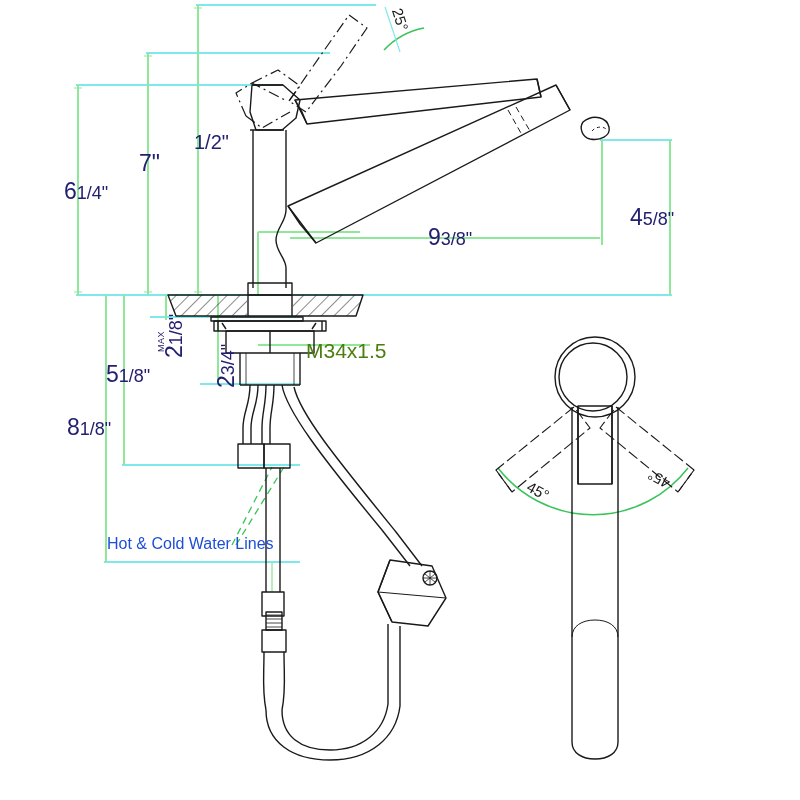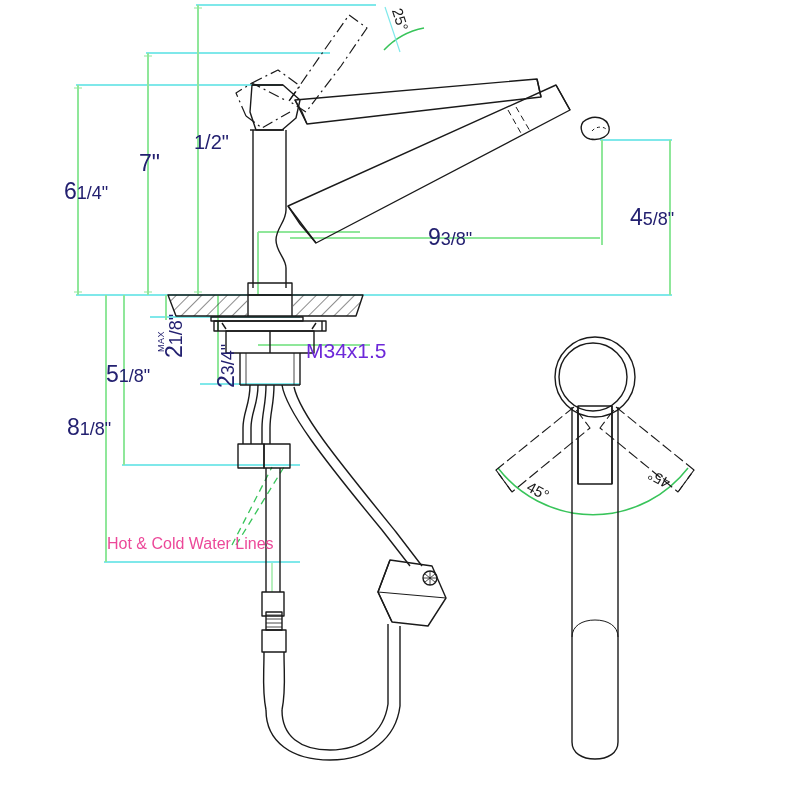--- a/index.html
+++ b/index.html
@@ -31,22 +31,22 @@
     line-height: 1;
     user-select: none;
   }
   .dimtext .whole {
     font-size: 23px;
   }
   .dimtext .frac {
     font-size: 18px;
   }
   .t-half { font-size: 20px; }
-  .t-thread { font-size: 21px; color: #6d28d9; font-family: "Liberation Sans", sans-serif; text-align: center; }
-  .t-note { font-size: 16px; color: #ec4899; }
+  .t-thread { font-size: 21px; color: #4d7c0f; font-family: "Liberation Sans", sans-serif; text-align: center; }
+  .t-note { font-size: 16px; color: #1d4ed8; }
   .t-max { font-size: 9px; color: #232070; letter-spacing: .5px; }
   .t-ang { font-size: 15px; color: #1a1a1a; }
   .rot90 { transform: rotate(-90deg); transform-origin: 0 0; }
 </style>
 </head>
 <body>
 
 <div id="sheet">
 
   <svg class="layer" viewBox="0 0 800 800">

